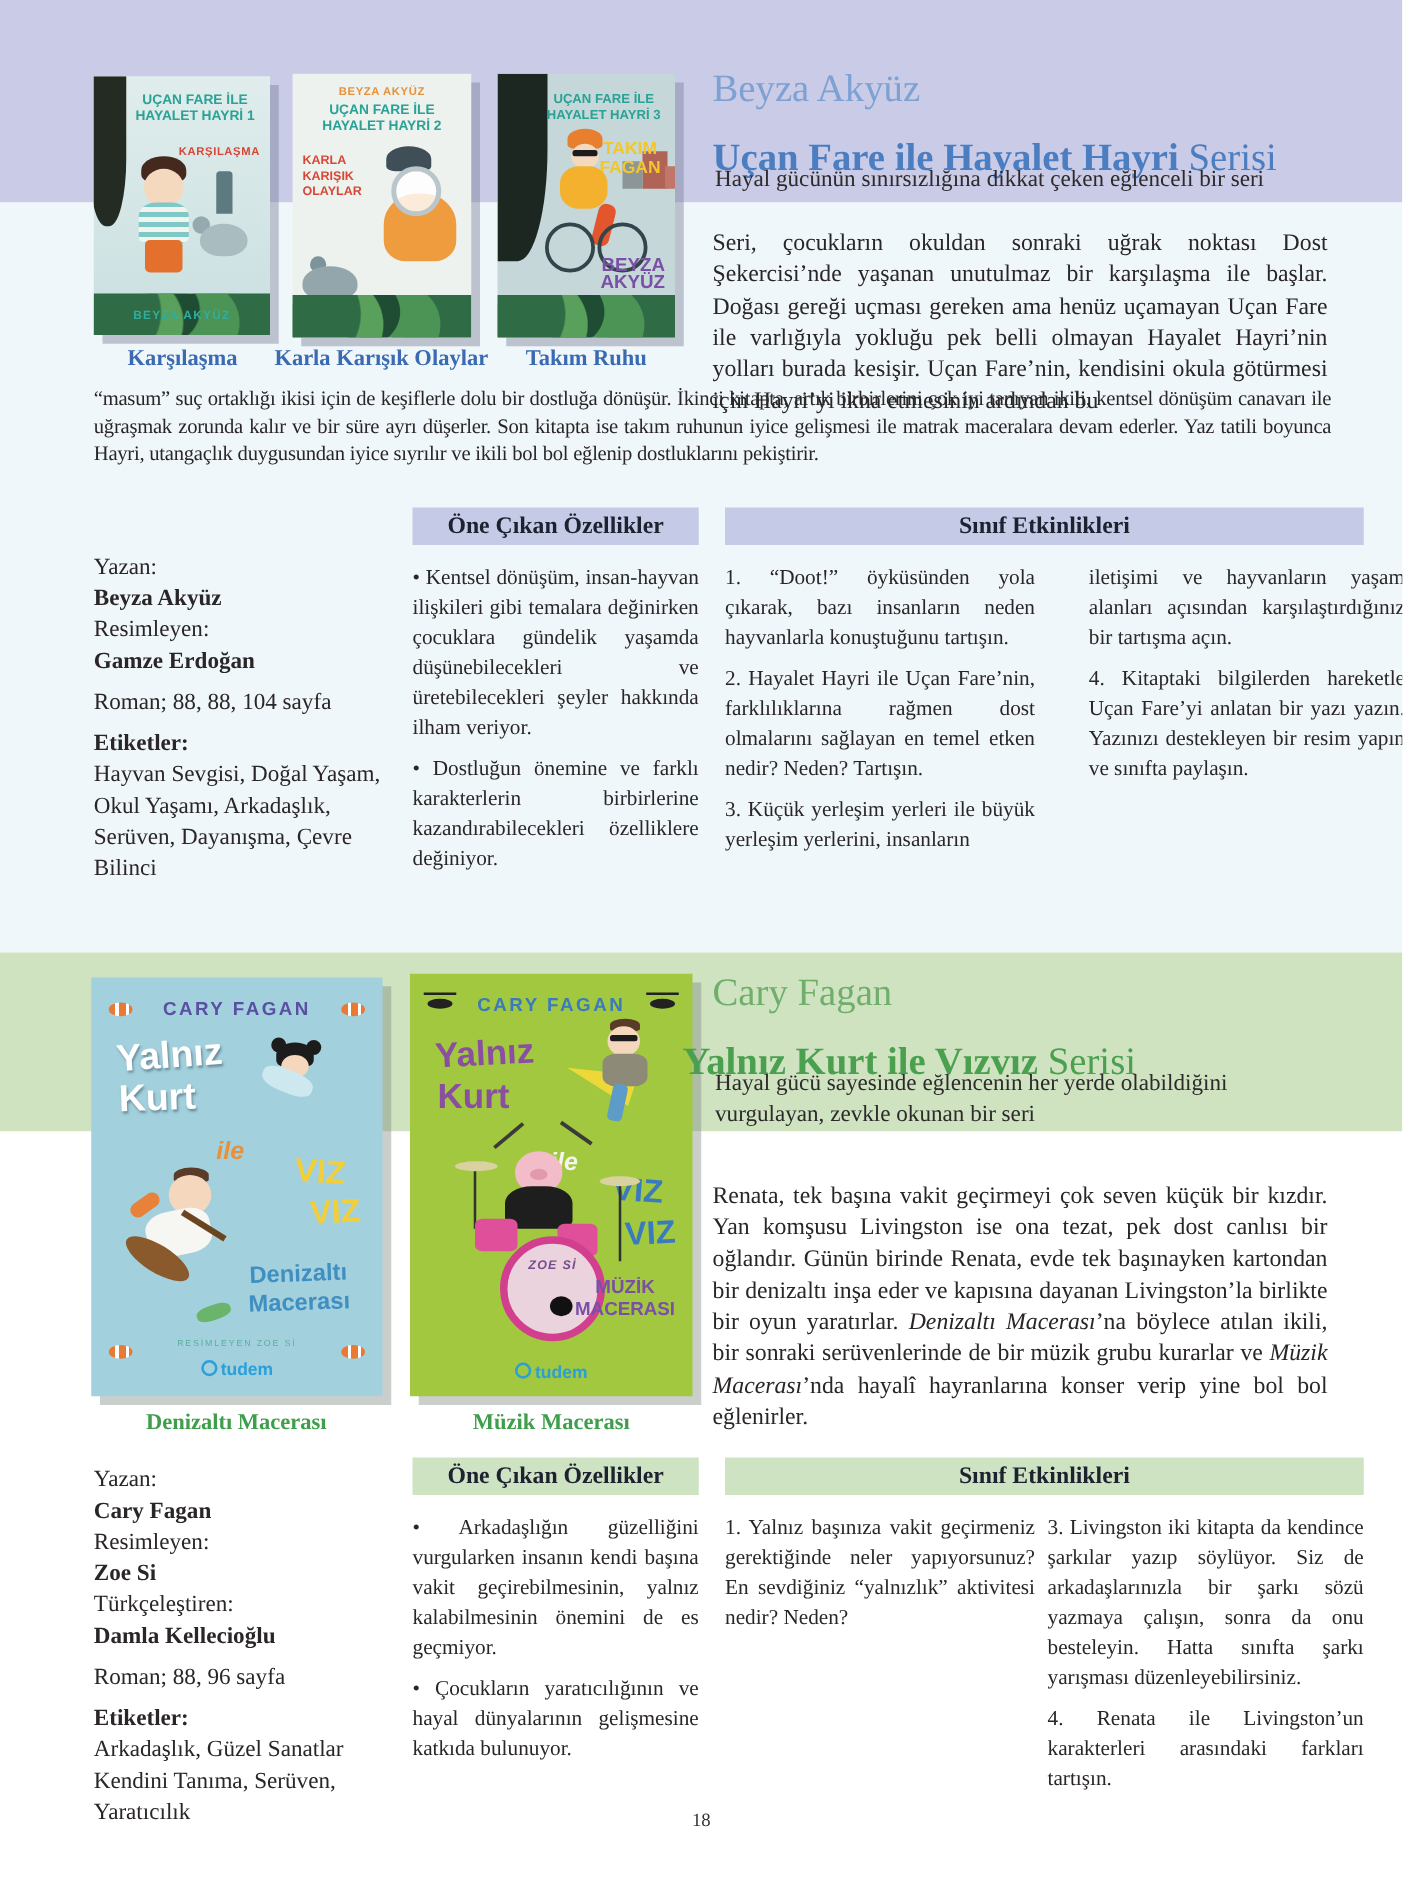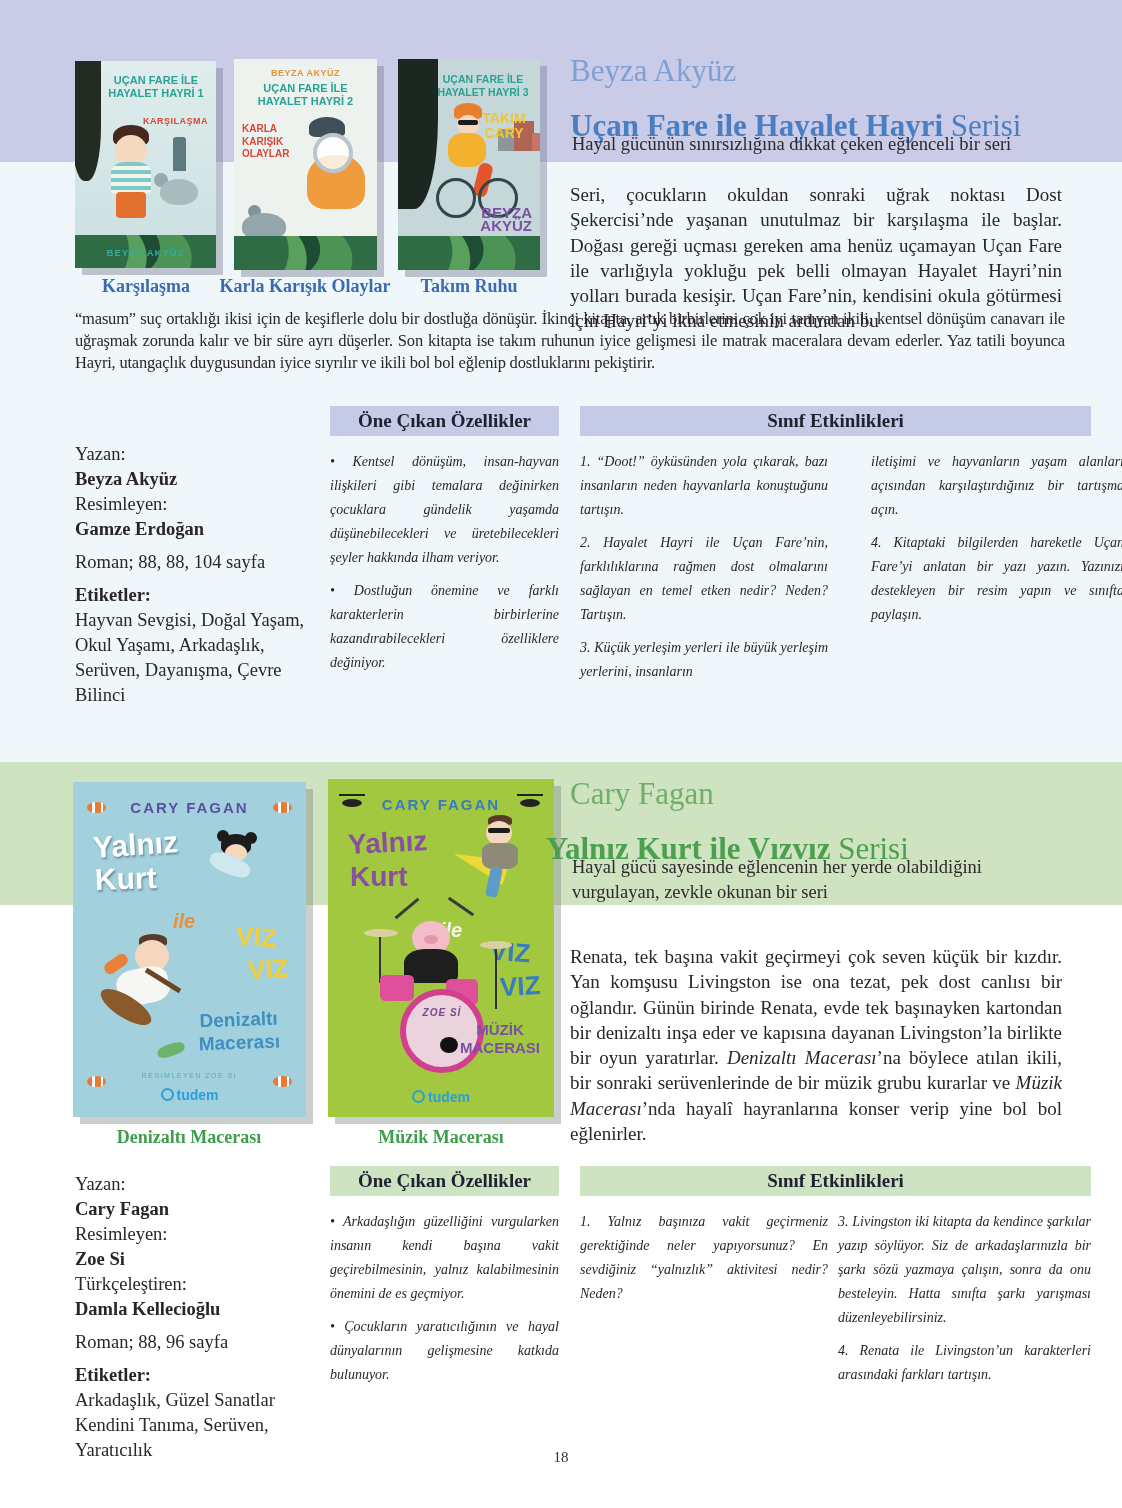--- a/index.html
+++ b/index.html
@@ -14,21 +14,21 @@
   .author-line{position:absolute;font-size:31px;line-height:34px;}
   .series-line{position:absolute;font-size:31px;line-height:34px;font-weight:bold;margin-top:19px;}
   .series-line .tail{font-weight:normal;}
   .tagline{position:absolute;font-size:18.5px;line-height:25px;color:#2d2a2c;}
   .body-text{position:absolute;font-size:19px;line-height:25.3px;text-align:justify;color:#2a2627;}
   .cont-text{position:absolute;font-size:16.5px;line-height:22px;letter-spacing:-0.2px;text-align:justify;color:#2a2627;}
   .col-head{position:absolute;height:30px;font-size:19px;font-weight:bold;color:#1d2130;
             display:flex;align-items:center;justify-content:center;}
   .col-head.lav{background:#c5cbe6;}
   .col-head.grn{background:#cde3c2;}
-  .small-col{position:absolute;font-size:14px;line-height:24px;color:#2a2627;font-style:italic;}
+  .small-col{position:absolute;font-size:17px;line-height:24px;color:#2a2627;}
   .small-col p{margin:0 0 9px 0;text-align:justify;}
   .feat p::before{content:"• ";}
   .info-col{position:absolute;font-size:18.5px;line-height:25px;color:#2a2627;}
   .info-col .b{font-weight:bold;}
   .info-col .gap{height:8px;}
   .caption{position:absolute;font-size:18px;font-weight:bold;text-align:center;}
   .caption.blue{color:#3a6ab2;}
   .caption.green{color:#3f9e4b;}
   .pagenum{position:absolute;left:0;top:1449px;width:1122px;text-align:center;font-size:15px;color:#333;}
 
@@ -201,21 +201,21 @@
     <div class="abs c3-tree"></div>
     <div class="abs c3-city1"></div>
     <div class="abs c3-city2"></div>
     <div class="abs c3-city3"></div>
     <div class="abs c3-title">
       <div>UÇAN FARE İLE</div>
       <div>HAYALET HAYRİ 3</div>
     </div>
     <div class="abs c3-sub">
       <div>TAKIM</div>
-      <div>CARY</div>
+      <div>FAGAN</div>
     </div>
     <div class="abs c3-helmet"></div>
     <div class="abs c3-head"></div>
     <div class="abs c3-glasses"></div>
     <div class="abs c3-jacket"></div>
     <div class="abs c3-legs"></div>
     <div class="abs c3-wheel c3-w1"></div>
     <div class="abs c3-wheel c3-w2"></div>
     <div class="abs c3-author">
       <div>BEYZA</div>

